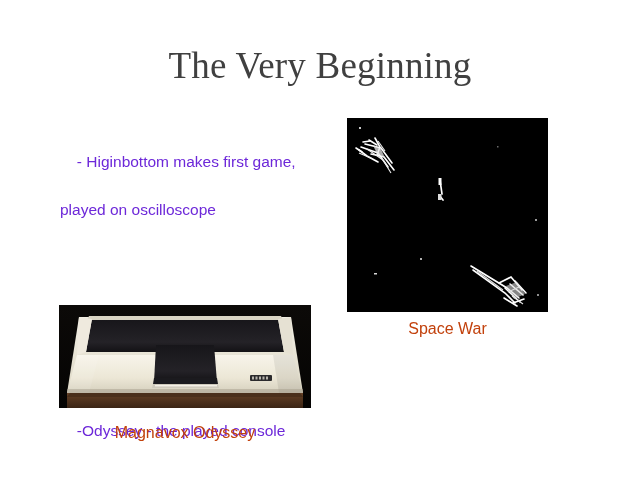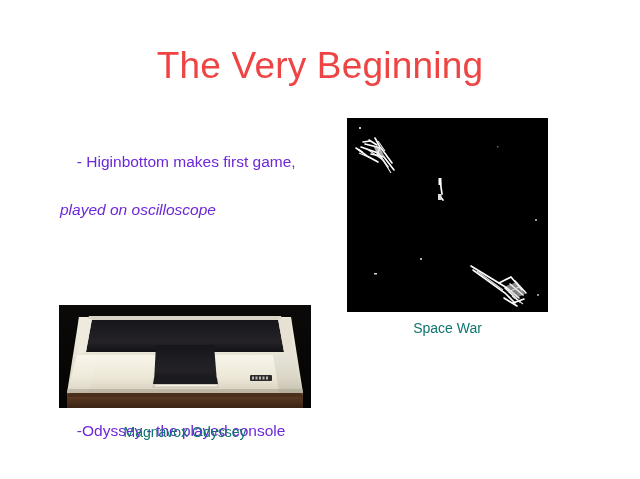--- a/index.html
+++ b/index.html
@@ -21,62 +21,62 @@
   
   .slide-title {
     position: absolute;
     left: 0;
     top: 44px;
     width: 640px;
     text-align: center;
     font-size: 37px;
     line-height: 44px;
     letter-spacing: 0.2px;
-    color: #ef4444;
+    color: #404040;
     font-weight: 400;
     white-space: nowrap;
+    font-family: Liberation Serif, serif;
   }
 
   
   .bullets {
     position: absolute;
     left: 51px;
     top: 126px;
     width: 300px;
   }
   .bullet {
     font-size: 15.5px;
     line-height: 24px;
     color: #6d28d9;
     margin-bottom: 25px;
     white-space: pre-wrap;
   }
   .bullet.b1 { margin-bottom: 28px; }
   .bullet .l2 {
     display: block;
     padding-left: 9px;
-    font-style: italic;
   }
 
   
   .spacewar-wrap {
     position: absolute;
     left: 347px;
     top: 118px;
   }
   .spacewar {
     width: 201px;
     height: 194px;
     background: #000000;
     display: block;
   }
   .caption {
     position: absolute;
-    font-size: 14px;
-    color: #0f766e;
+    font-size: 16px;
+    color: #c2410c;
     white-space: nowrap;
   }
   .cap-spacewar {
     left: 347px;
     top: 320px;
     width: 201px;
     text-align: center;
   }
 
   

